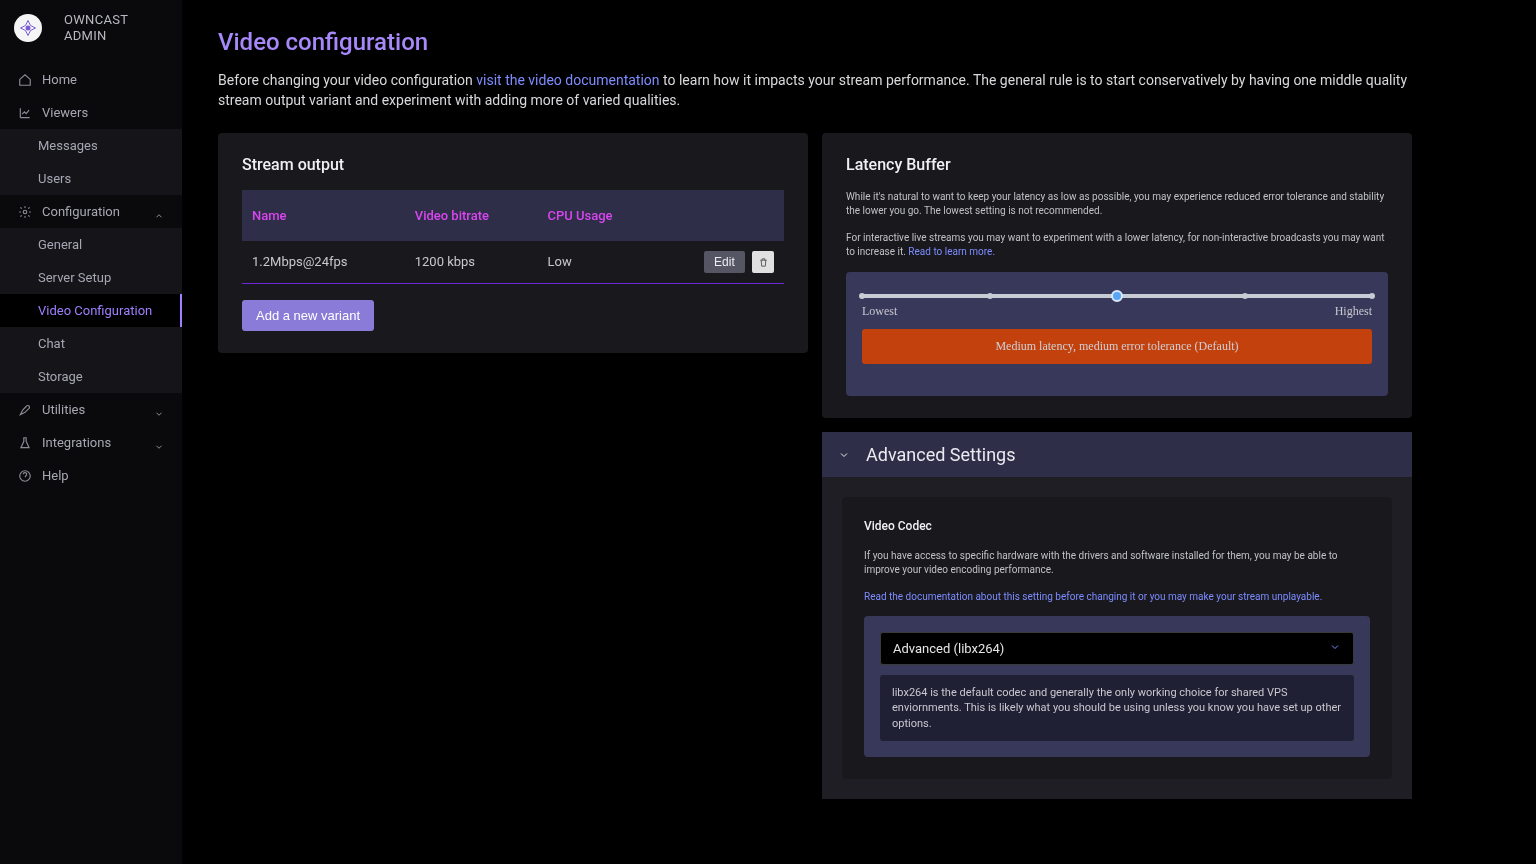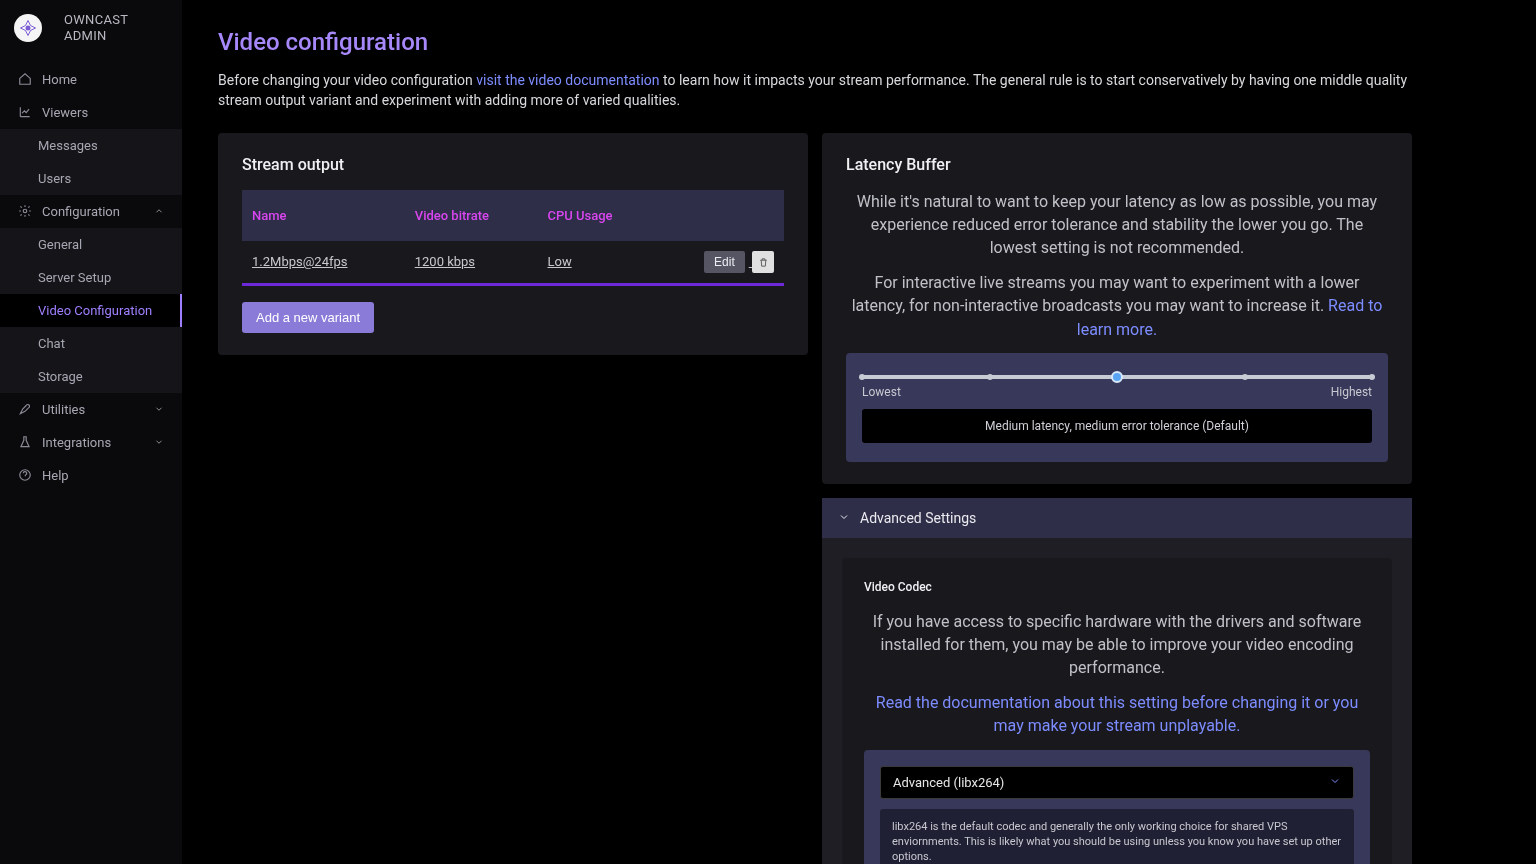--- a/index.html
+++ b/index.html
@@ -39,21 +39,21 @@
 .brand-logo svg { width: 20px; height: 20px; }
 .brand-text {
   font-size: 13px;
   line-height: 1.25;
   color: #b8b8c2;
   letter-spacing: 0.3px;
 }
 .nav-list { list-style: none; margin-top: 6px; }
 .nav-item {
   display: flex;
-  align-items: flex-start;
+  align-items: flex-end;
   padding: 9px 18px;
   color: #a7a7b3;
   font-size: 13px;
   cursor: pointer;
   gap: 10px;
 }
 .nav-item .nav-icon {
   width: 14px;
   height: 14px;
   display: inline-flex;
@@ -113,47 +113,45 @@
   padding: 22px 24px;
   margin-bottom: 14px;
 }
 .panel-title {
   font-size: 16px;
   color: #f0f0f2;
   font-weight: 500;
   margin-bottom: 16px;
 }
 .panel-text {
-  font-size: 16px;
+  font-size: 10px;
   color: #c0c0c8;
   line-height: 1.45;
   margin-bottom: 12px;
-  text-align: center;
 }
 
 
 .variant-table {
   width: 100%;
   border-collapse: collapse;
   margin-bottom: 16px;
 }
 .variant-table thead th {
   text-align: left;
   background: #2e2e48;
   color: #d946ef;
   font-weight: 500;
   font-size: 13px;
   padding: 18px 10px;
 }
 .variant-table tbody td {
-  border-bottom: 3px solid #6d28d9;
+  border-bottom: 1px solid #6d28d9;
   padding: 10px;
   font-size: 13px;
   color: #c8c8cc;
-  text-decoration: underline;
 }
 .row-actions { text-align: right; white-space: nowrap; margin-top: 36px; }
 .btn-edit {
   background: #555563;
   color: #eaeef2;
   border: none;
   padding: 4px 10px;
   font-size: 12px;
   border-radius: 2px;
   cursor: pointer;
@@ -179,21 +177,22 @@
   padding: 8px 14px;
   font-size: 13px;
   border-radius: 3px;
   cursor: pointer;
 }
 
 
 .slider-box {
   background: #38385a;
   border-radius: 4px;
-  padding: 16px 16px 19px;
+  padding: 16px 16px 32px;
+  font-family: Liberation Serif, serif;
 }
 .slider-track {
   position: relative;
   height: 4px;
   background: #c7cbd4;
   border-radius: 2px;
   margin: 6px 0 6px;
 }
 .slider-dot {
   position: absolute;
@@ -215,37 +214,37 @@
   transform: translate(-50%, -50%);
   cursor: grab;
 }
 .slider-labels {
   display: flex;
   justify-content: space-between;
   font-size: 12px;
   color: #c8c8d0;
 }
 .slider-status {
-  background: #000000;
+  background: #c2410c;
   text-align: center;
   padding: 10px;
   font-size: 12px;
   color: #d0d0d8;
   border-radius: 3px;
   margin-top: 10px;
 }
 
 
 .accordion-header {
   background: #2e2e48;
   padding: 12px 16px;
   display: flex;
   align-items: center;
-  gap: 10px;
-  font-size: 14px;
+  gap: 16px;
+  font-size: 18px;
   color: #eaeaf0;
   cursor: pointer;
 }
 .accordion-body {
   background: #1e1e24;
   padding: 20px;
 }
 .inner-panel {
   background: #18181d;
   border-radius: 4px;

